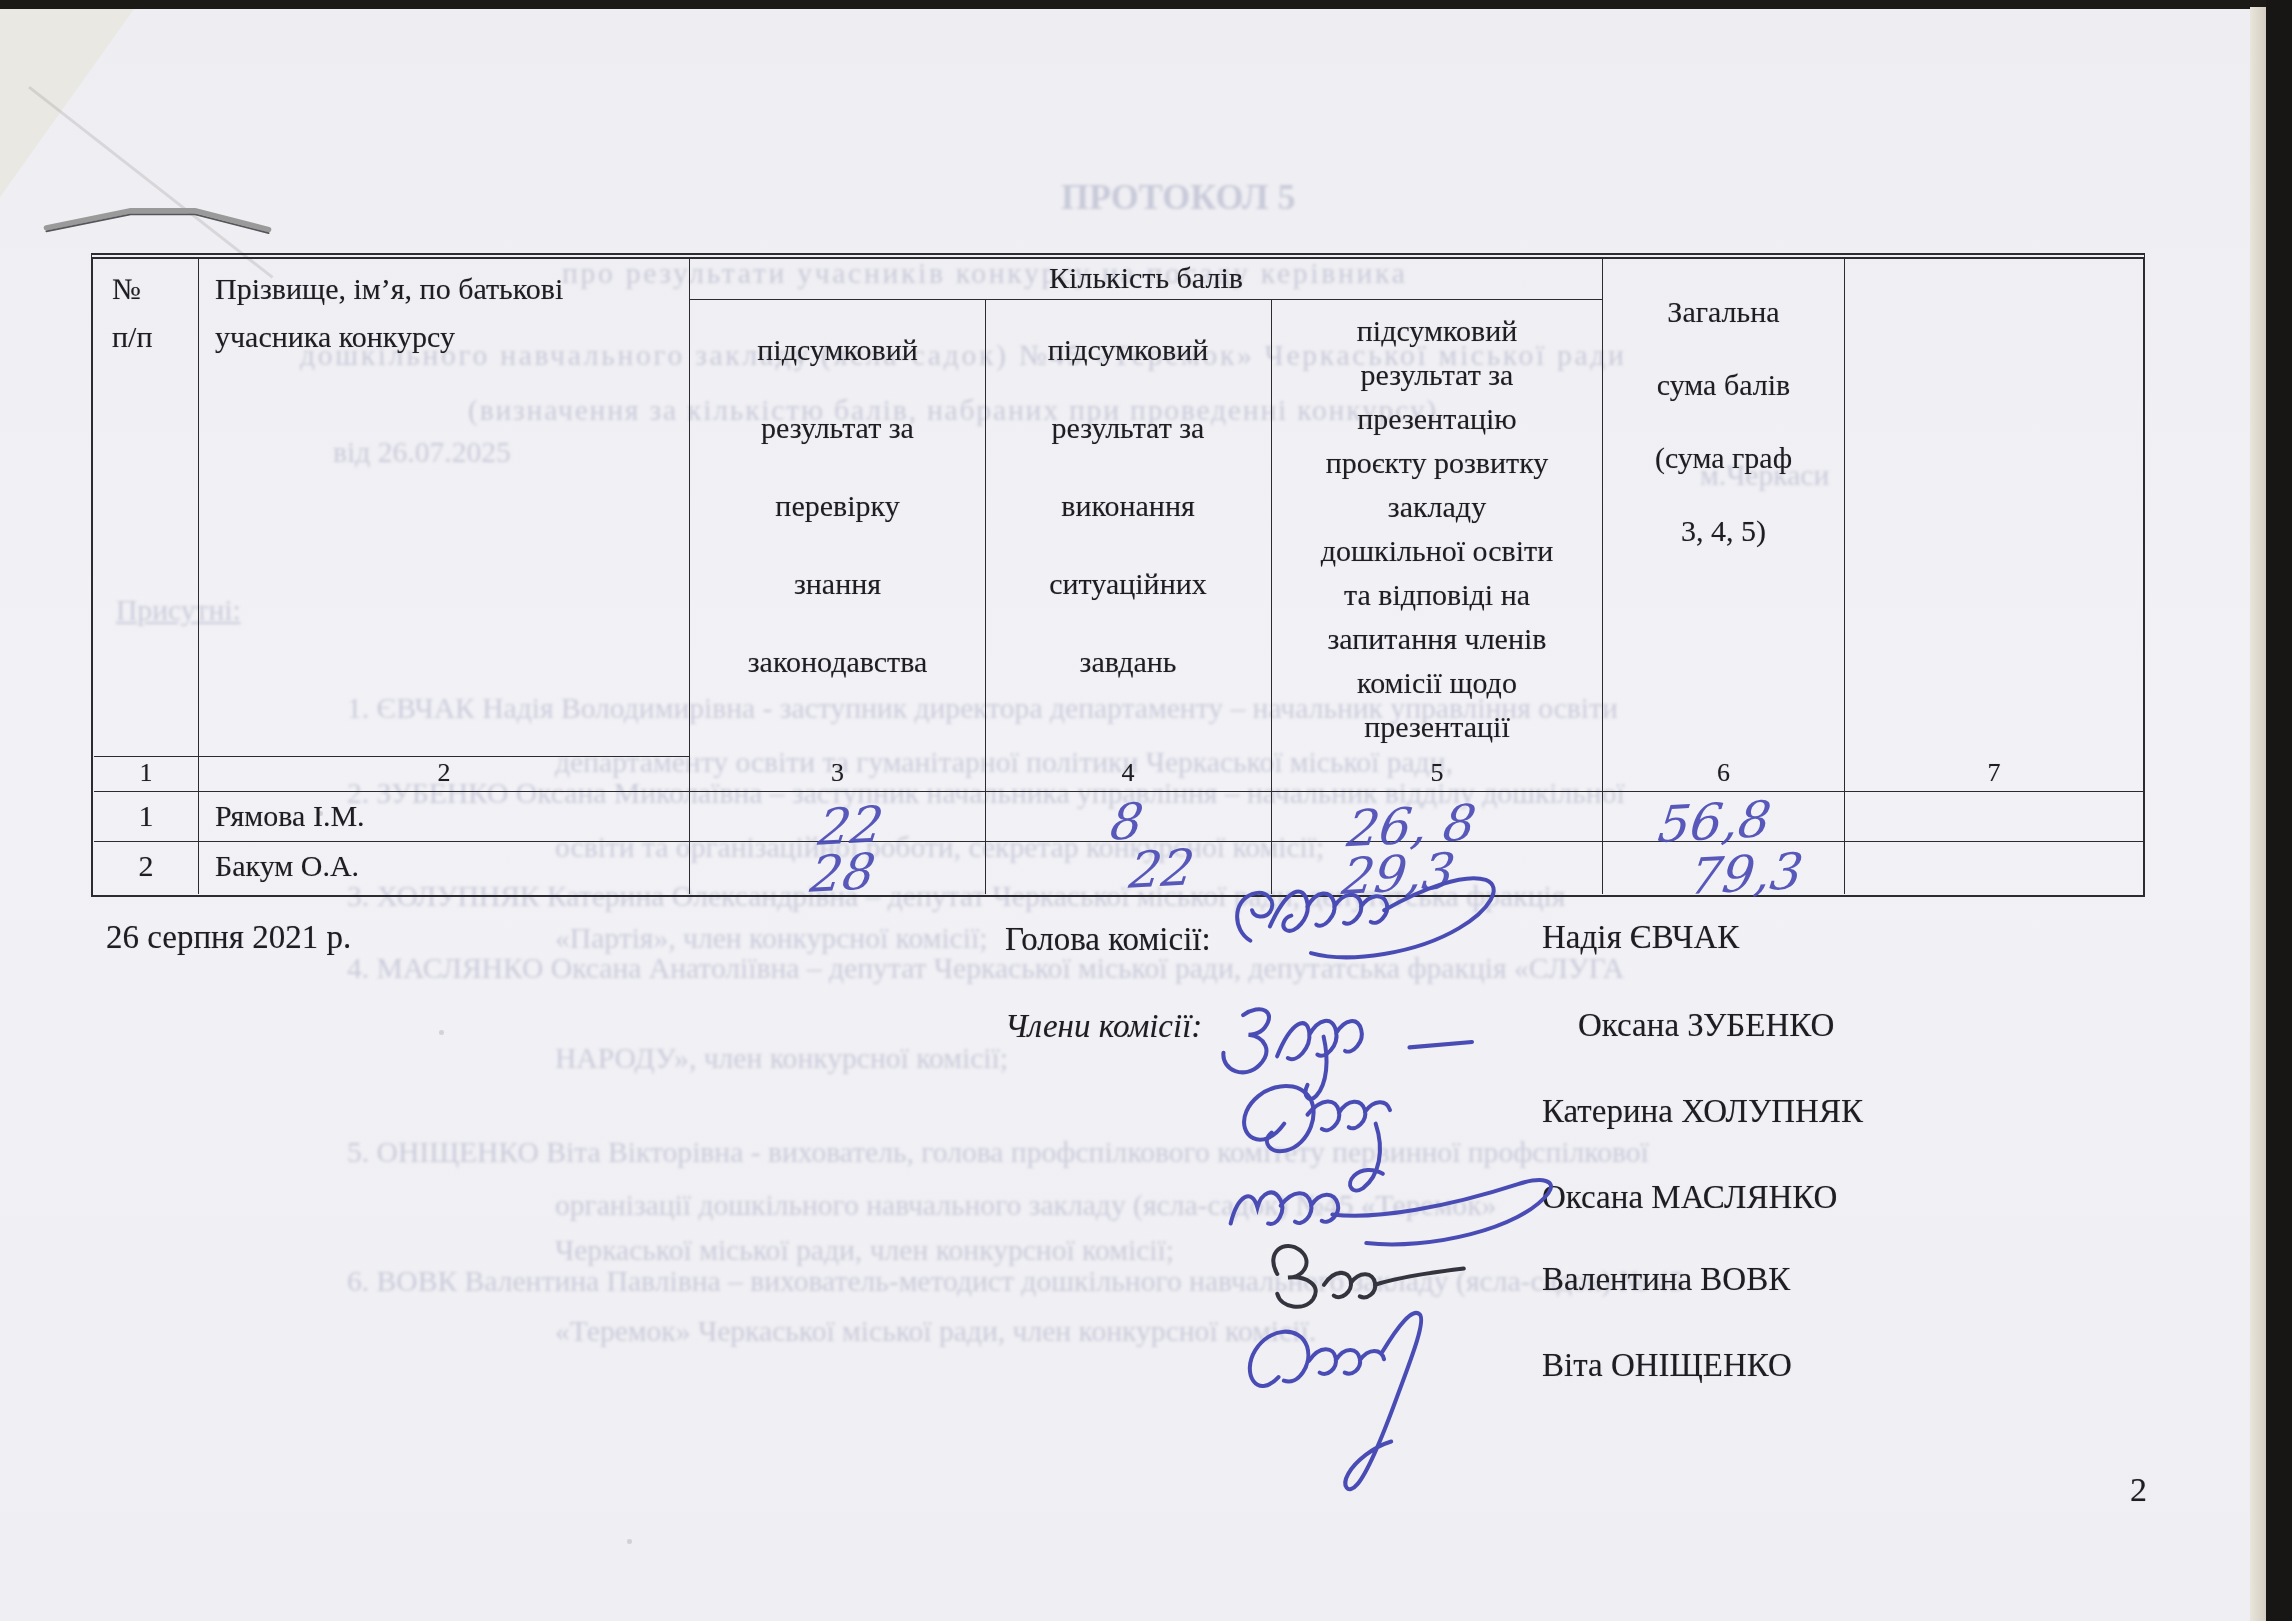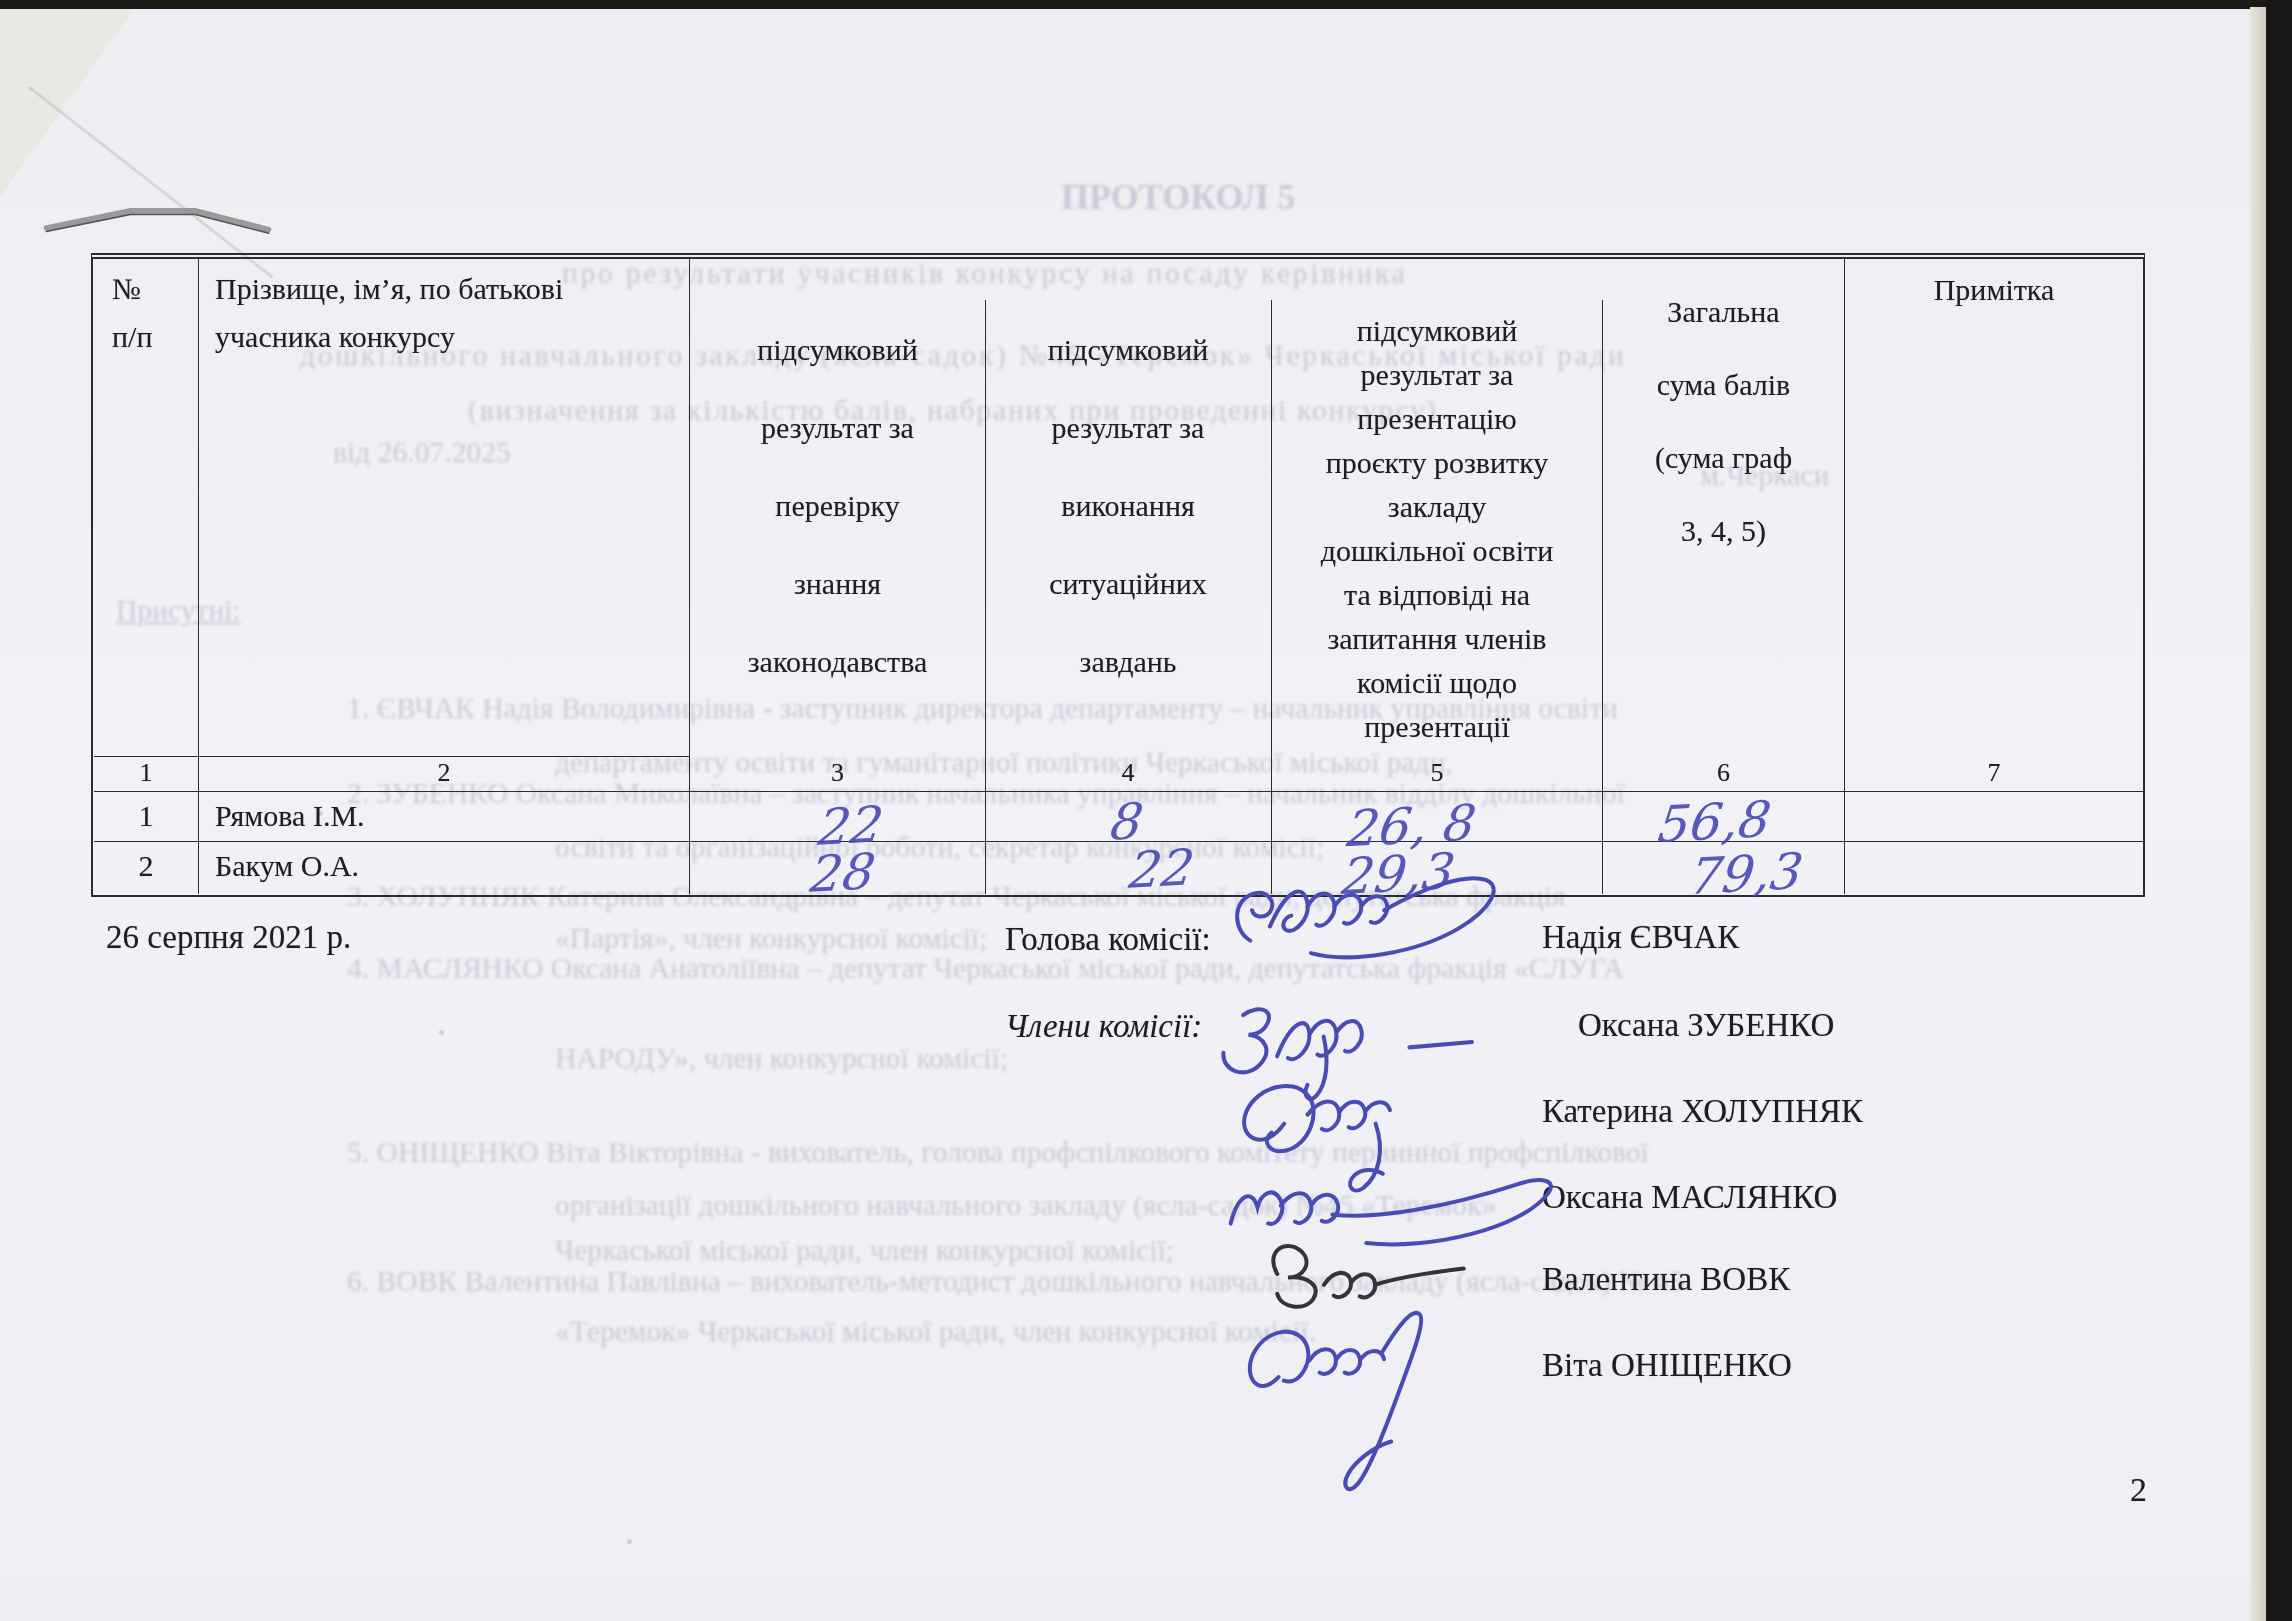--- a/index.html
+++ b/index.html
@@ -90,25 +90,25 @@
       <div class="bleed-line" style="left: 555px; top: 1189px; font-size: 29.6px;">організації дошкільного навчального закладу (ясла-садок) №45 «Теремок»</div>
       <div class="bleed-line" style="left: 555px; top: 1234px; font-size: 29.6px;">Черкаської міської ради, член конкурсної комісії;</div>
       <div class="bleed-line" style="left: 347px; top: 1265px; font-size: 29.6px;">6.  ВОВК Валентина Павлівна – вихователь-методист дошкільного навчального закладу (ясла-садок) № 45</div>
       <div class="bleed-line" style="left: 555px; top: 1315px; font-size: 29.6px;">«Теремок» Черкаської міської ради, член конкурсної комісії.</div>
     </div>
 
   <div class="tframe"></div>
 
   <div class="cell bR bB" id="c-num">№<br>п/п</div>
   <div class="cell bR bB" id="c-name">Прізвище, ім’я, по батькові<br>учасника конкурсу</div>
+  <div class="cell bR bB cen" id="c-kb">Кількість балів</div>
   <div class="cell bR cen" id="c-sub3">підсумковий<br>результат за<br>перевірку<br>знання<br>законодавства</div>
   <div class="cell bR cen" id="c-sub4">підсумковий<br>результат за<br>виконання<br>ситуаційних<br>завдань</div>
   <div class="cell bR cen" id="c-sub5">підсумковий<br>результат за<br>презентацію<br>проєкту розвитку<br>закладу<br>дошкільної освіти<br>та відповіді на<br>запитання членів<br>комісії щодо<br>презентації</div>
   <div class="cell bR cen" id="c-sum">Загальна<br>сума балів<br>(сума граф<br>3, 4, 5)</div>
-  <div class="cell cen" id="c-note">Примітка</div>
 
   <div class="cell bR bB cen nrow" style="left:94px;width:105px;">1</div>
   <div class="cell bR bB cen nrow" style="left:199px;width:491px;">2</div>
   <div class="cell bR bB cen nrow" style="left:690px;width:296px;">3</div>
   <div class="cell bR bB cen nrow" style="left:985px;width:287px;">4</div>
   <div class="cell bR bB cen nrow" style="left:1272px;width:331px;">5</div>
   <div class="cell bR bB cen nrow" style="left:1603px;width:242px;">6</div>
   <div class="cell bB cen nrow" style="left:1845px;width:298px;">7</div>
 
   <div class="cell bR bB cen r1 dnum">1</div>

